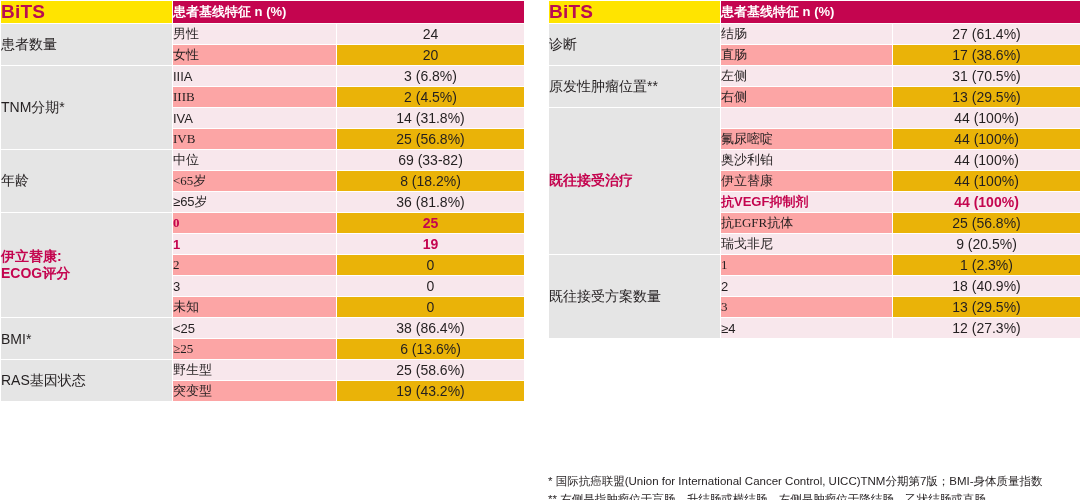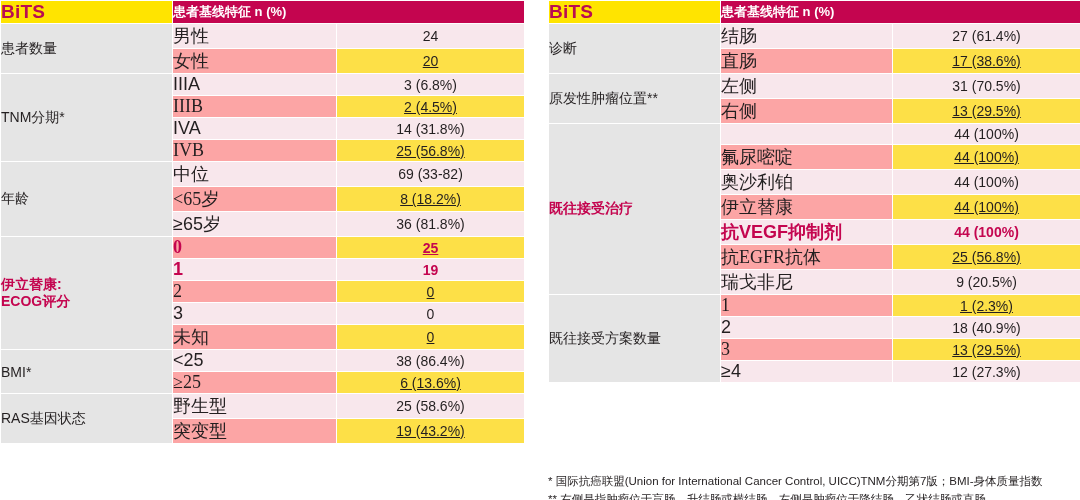--- a/index.html
+++ b/index.html
@@ -60,33 +60,33 @@
   }
 
   .c-label {
     background: #e5e5e5;
     font-size: 14px;
     padding: 5px 8px;
     height: 20px;
   }
   .c-mid {
     background: #f8e7ec;
-    font-size: 18px;
+    font-size: 13px;
     padding: 5px 8px;
     height: 20px;
   }
   .c-val {
     background: #f8e7ec;
     font-size: 14px;
     padding: 5px 8px;
     height: 20px;
     text-align: center;
   }
   .alt-mid { background: #fca5a5; font-family: Liberation Serif, serif; }
-  .alt-val { background: #fde047; text-decoration: underline; }
+  .alt-val { background: #eab308; }
 
   .em {
     color: #c4054f;
     font-weight: bold;
   }
   .em-label {
     color: #c4054f;
     font-weight: bold;
     line-height: 1.25;
   }

